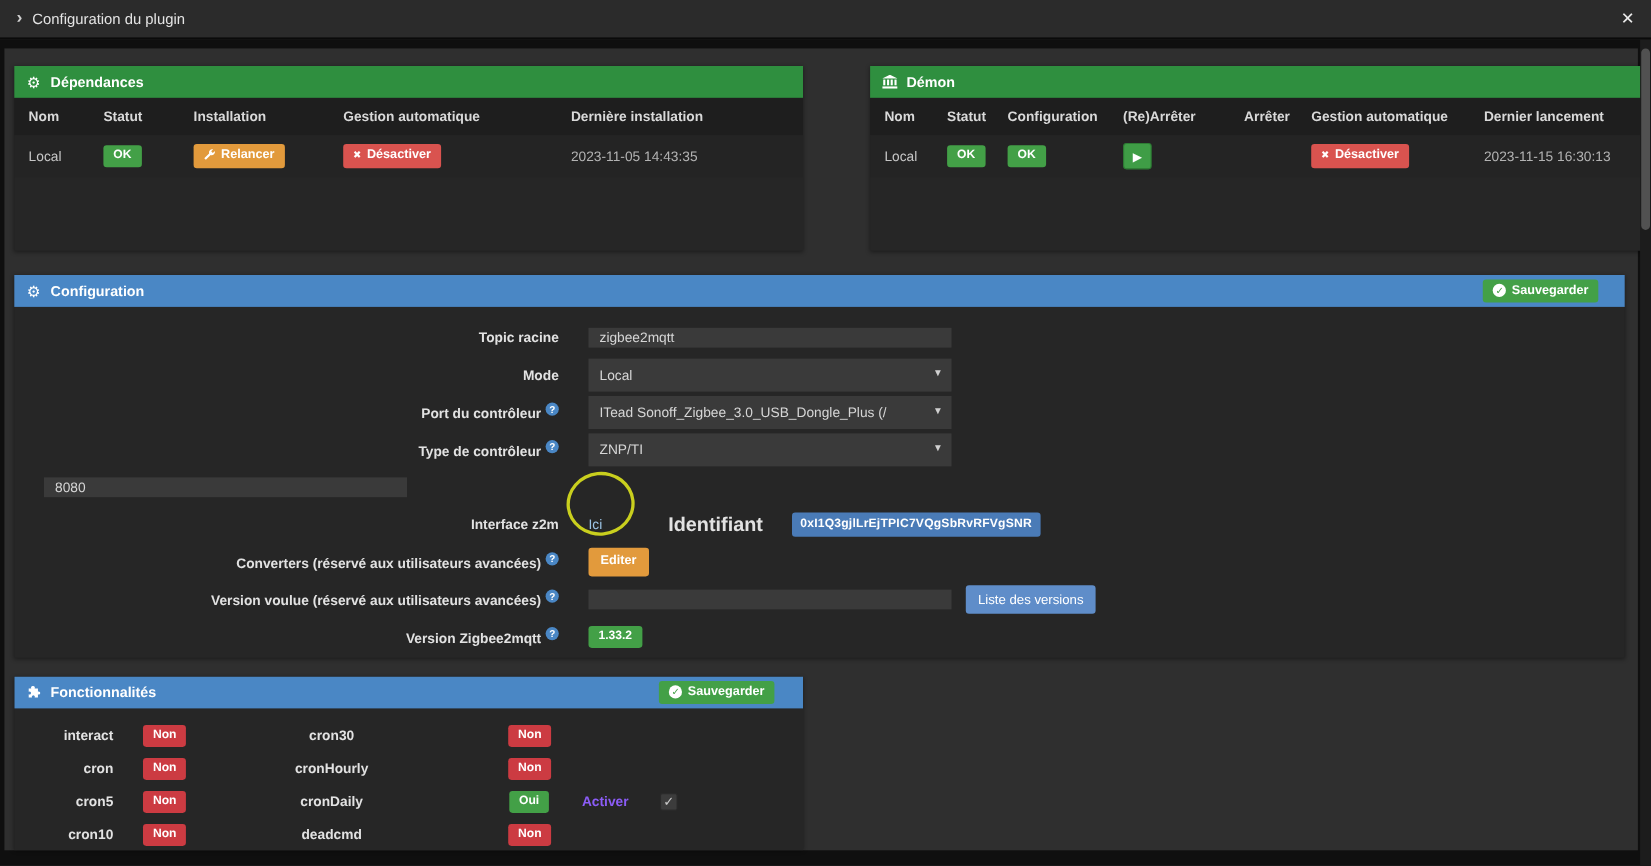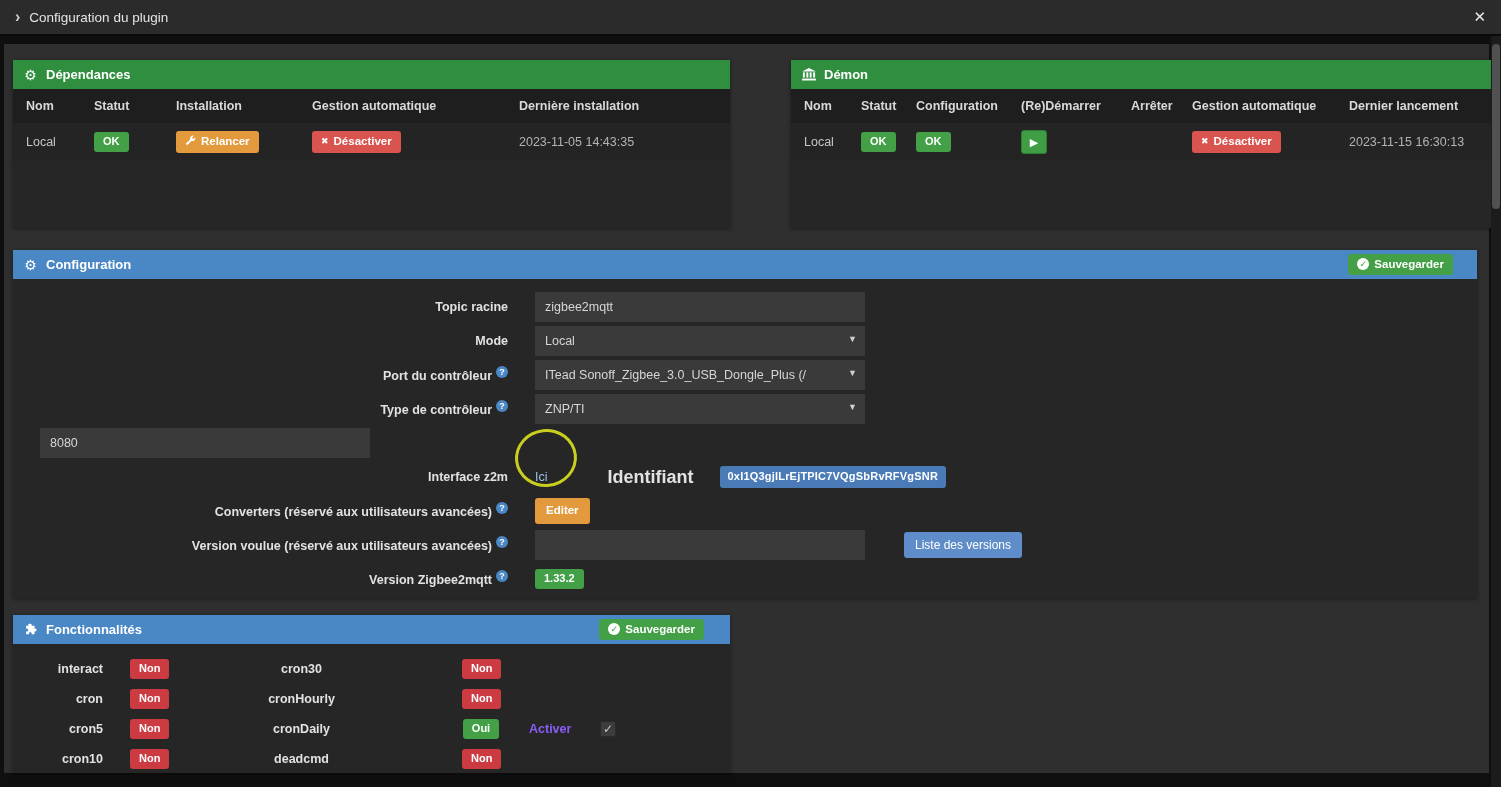--- a/index.html
+++ b/index.html
@@ -54,21 +54,21 @@
   .playbtn{width:26px;height:24px;background:#3f9d46;border:1px solid #2e7d34;border-radius:3px;color:#fff;display:flex;align-items:center;justify-content:center;font-size:11px;cursor:pointer}
   .chkcirc{width:12px;height:12px;border-radius:50%;background:#fff;color:#43a047;font-size:9px;line-height:12px;text-align:center;font-weight:bold}
   .save-right{margin-left:auto;margin-right:14px}
 
   
   .form{padding-top:11px}
   .frow{display:flex;align-items:center;height:34px}
   .flabel{width:495px;text-align:right;color:#e2e2e2;font-weight:bold;font-size:12.5px;white-space:nowrap}
   .help{display:inline-block;width:12px;height:12px;border-radius:50%;background:#4a87c5;color:#fff;font-size:9px;line-height:12px;text-align:center;font-weight:bold;vertical-align:super;margin-left:4px;cursor:pointer}
   .fctrl{margin-left:27px;display:flex;align-items:center}
-  .tinput{width:330px;height:30px;background:#3a3a3a;color:#d6d6d6;border:none;padding:0 10px;font-size:12.5px;font-family:inherit;outline:none}
+  .tinput{width:330px;height:18px;background:#3a3a3a;color:#d6d6d6;border:none;padding:0 10px;font-size:12.5px;font-family:inherit;outline:none}
   .selbox{width:330px;height:30px;background:#3a3a3a;color:#d6d6d6;padding:0 22px 0 10px;font-size:12.5px;display:flex;align-items:center;position:relative;cursor:pointer}
   .selbox .caret{position:absolute;right:8px;top:8px;font-size:9px;color:#d0d0d0}
   .selbox .seltext{white-space:nowrap;overflow:hidden}
   .link{color:#9cc3e5;font-size:12.5px;text-decoration:none;cursor:pointer}
   .ident-label{margin-left:60px;font-weight:bold;color:#e2e2e2;font-size:18px}
   .ident-badge{margin-left:26px}
   .annot{position:absolute;left:515px;top:429px;width:62px;height:58px;border:3px solid #c9cf1e;border-radius:50%;transform:rotate(-6deg);pointer-events:none;z-index:5}
 
   
   .feat-body{padding-top:10px}
@@ -139,21 +139,21 @@
             <rect x="12.8" y="5" width="2.2" height="6"></rect>
             <rect x="0" y="12.2" width="16" height="2.2"></rect>
           </svg>
       </span>
       <span>Démon</span>
     </div>
     <div class="tbl head daemon-grid">
       <div>Nom</div>
       <div>Statut</div>
       <div>Configuration</div>
-      <div>(Re)Démarrer</div>
+      <div>(Re)Arrêter</div>
       <div>Arrêter</div>
       <div>Gestion automatique</div>
       <div>Dernier lancement</div>
     </div>
     <div class="tbl row daemon-grid">
       <div>Local</div>
       <div><span class="badge green">OK</span></div>
       <div><span class="badge green">OK</span></div>
       <div>
         <button class="playbtn">
@@ -239,21 +239,21 @@
         <div class="fctrl">
           <button class="btn orange" style="padding:6px 11px;">Editer</button>
         </div>
       </div>
       <div class="frow">
         <div class="flabel">
           <span>Version voulue (réservé aux utilisateurs avancées)</span><span class="help">?</span>
         </div>
         <div class="fctrl">
           <input class="tinput" style="">
-          <button class="btn blue" style="margin-left:39px;">Liste des versions</button>
+          <button class="btn blue" style="margin-left:13px;">Liste des versions</button>
         </div>
       </div>
       <div class="frow">
         <div class="flabel">
           <span>Version Zigbee2mqtt</span><span class="help">?</span>
         </div>
         <div class="fctrl">
           <span class="badge green">1.33.2</span>
         </div>
       </div>

